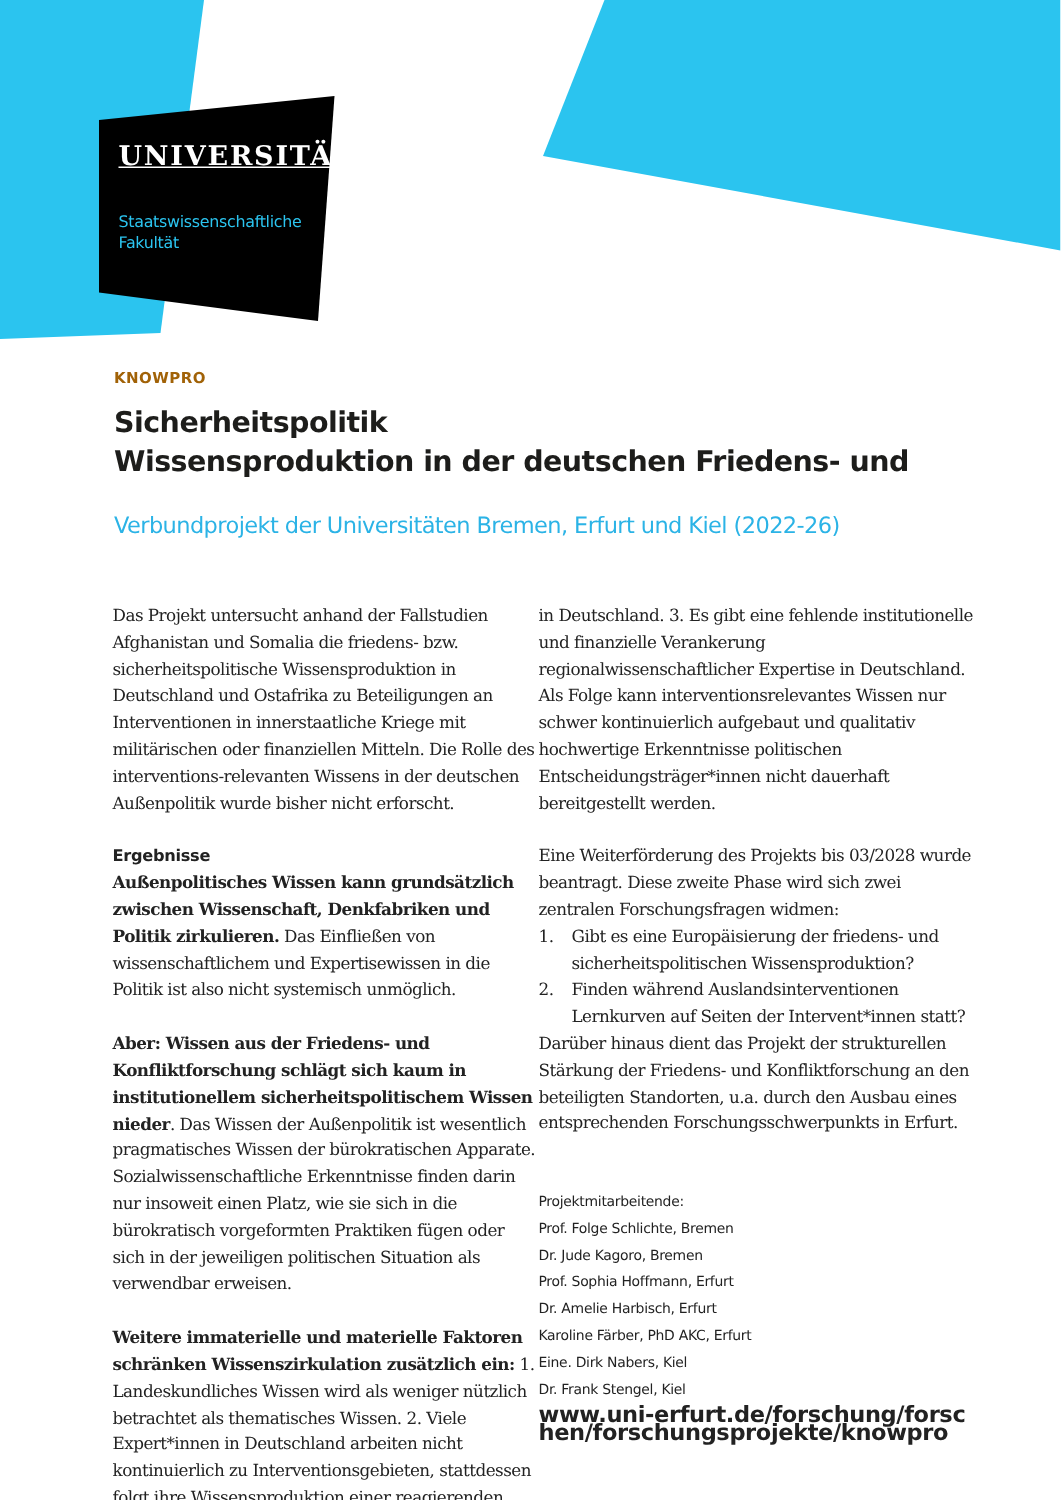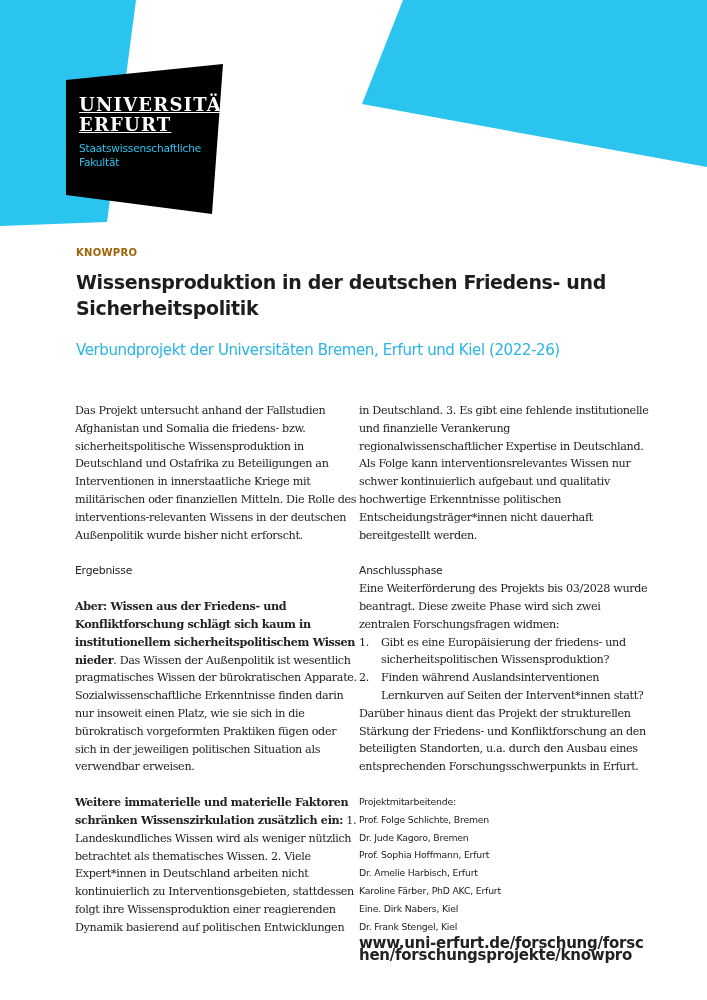--- a/index.html
+++ b/index.html
@@ -8,70 +8,69 @@
   .logo-title { position: absolute; left: 79px; top: 95px; font-family: "DejaVu Serif", serif; font-weight: bold; font-size: 18px; line-height: 20px; letter-spacing: 1.2px; color: #fff; text-decoration: underline; }
   .logo-sub { position: absolute; left: 79px; top: 141px; font-family: "DejaVu Sans", sans-serif; font-size: 10.6px; line-height: 14px; color: #2bc4ef; letter-spacing: -0.2px; }
   .kicker { position: absolute; left: 76px; top: 247px; font-family: "DejaVu Sans", sans-serif; font-weight: bold; font-size: 10px; color: #a16207; letter-spacing: 0.3px; }
   .title { position: absolute; left: 76px; top: 269px; width: 600px; font-family: "DejaVu Sans", sans-serif; font-weight: bold; font-size: 19px; line-height: 26px; color: #1d1d1b; letter-spacing: -0.35px; }
   .subtitle { position: absolute; left: 76px; top: 341px; font-family: "DejaVu Sans", sans-serif; font-size: 15px; color: #2bb3e6; letter-spacing: -0.4px; }
   .col { position: absolute; top: 402px; font-size: 11.2px; line-height: 17.8px; letter-spacing: -0.35px; color: #222; }
   .col.left { left: 75px; width: 285px; }
   .col.right { left: 359px; width: 290px; top: 402px; }
   .col p { margin: 0; }
   .gap { height: 18px; }
-  .h { font-family: "DejaVu Sans", sans-serif; font-weight: normal; font-size: 10.8px; letter-spacing: -0.2px; }
+  .h { font-family: "DejaVu Sans", sans-serif; font-weight: bold; font-size: 10.8px; letter-spacing: -0.2px; }
   .b { font-weight: bold; }
   ol { margin: 0; padding: 0; list-style: none; }
   ol li { display: flex; }
   ol li .num { width: 22px; flex: none; }
   .team { position: absolute; left: 359px; top: 793px; font-family: "DejaVu Sans", sans-serif; font-size: 9.3px; line-height: 17.8px; color: #222; letter-spacing: -0.2px; }
   .team p { margin: 0; }
   .url { position: absolute; left: 359px; top: 938px; width: 290px; font-family: "DejaVu Sans", sans-serif; font-weight: bold; font-size: 15px; line-height: 11.5px; color: #222; letter-spacing: -0.25px; word-break: break-all; }
 </style>
 </head>
 <body>
 
 <svg class="shapes" viewBox="0 0 707 240" width="707" height="240">
   <polygon points="0,0 136,0 107,222 0,226" fill="#2bc4ef"></polygon>
   <polygon points="403,0 707,0 707,167 362,104" fill="#2bc4ef"></polygon>
   <polygon points="66,80 223,64 212,214 66,195" fill="#000000"></polygon>
 </svg>
 
 <div>
   <div class="logo-title">
     <div>UNIVERSITÄT</div>
-    <div>ERFURT</div>
   </div>
   <div class="logo-sub">
     <div>Staatswissenschaftliche</div>
     <div>Fakultät</div>
   </div>
 </div>
 
 <div class="kicker">KNOWPRO</div>
 <div class="title">
+  <div>Sicherheitspolitik</div>
   <div>Wissensproduktion in der deutschen Friedens- und</div>
-  <div>Sicherheitspolitik</div>
 </div>
 <div class="subtitle">Verbundprojekt der Universitäten Bremen, Erfurt und Kiel (2022-26)</div>
 
 <div class="col left">
   <p>Das Projekt untersucht anhand der Fallstudien Afghanistan und Somalia die friedens- bzw. sicherheitspolitische Wissensproduktion in Deutschland und Ostafrika zu Beteiligungen an Interventionen in innerstaatliche Kriege mit militärischen oder finanziellen Mitteln. Die Rolle des interventions-relevanten Wissens in der deutschen Außenpolitik wurde bisher nicht erforscht.</p>
   <div class="gap"></div>
   <p class="h">Ergebnisse</p>
+  <p><span class="b">Außenpolitisches Wissen kann grundsätzlich zwischen Wissenschaft, Denkfabriken und Politik zirkulieren.</span><span> Das Einfließen von wissenschaftlichem und Expertisewissen in die Politik ist also nicht systemisch unmöglich.</span></p>
   <div class="gap"></div>
   <p><span class="b">Aber: Wissen aus der Friedens- und Konfliktforschung schlägt sich kaum in institutionellem sicherheitspolitischem Wissen nieder</span><span>. Das Wissen der Außenpolitik ist wesentlich pragmatisches Wissen der bürokratischen Apparate. Sozialwissenschaftliche Erkenntnisse finden darin nur insoweit einen Platz, wie sie sich in die bürokratisch vorgeformten Praktiken fügen oder sich in der jeweiligen politischen Situation als verwendbar erweisen.</span></p>
   <div class="gap"></div>
   <p><span class="b">Weitere immaterielle und  materielle Faktoren schränken Wissenszirkulation zusätzlich ein:</span><span> 1. Landeskundliches Wissen wird als weniger nützlich betrachtet als thematisches Wissen. 2. Viele Expert*innen in Deutschland arbeiten nicht kontinuierlich zu Interventionsgebieten, stattdessen folgt ihre Wissensproduktion einer reagierenden Dynamik basierend auf politischen Entwicklungen</span></p>
 </div>
 
 <div class="col right">
   <p>in Deutschland. 3. Es gibt eine fehlende institutionelle und finanzielle Verankerung regionalwissenschaftlicher Expertise in Deutschland. Als Folge kann interventionsrelevantes Wissen nur schwer kontinuierlich aufgebaut und qualitativ hochwertige Erkenntnisse politischen Entscheidungsträger*innen nicht dauerhaft bereitgestellt werden.</p>
   <div class="gap"></div>
-  <p class="h">Anschlussphase</p>
   <p>Eine Weiterförderung des Projekts bis 03/2028 wurde beantragt. Diese zweite Phase wird sich zwei zentralen Forschungsfragen widmen:</p>
   <ol>
     <li>
         <span class="num">1.</span>
         <span>Gibt es eine Europäisierung der friedens- und sicherheitspolitischen Wissensproduktion?</span>
       </li>
     <li>
         <span class="num">2.</span>
         <span>Finden während Auslandsinterventionen Lernkurven auf Seiten der Intervent*innen statt?</span>
       </li>

